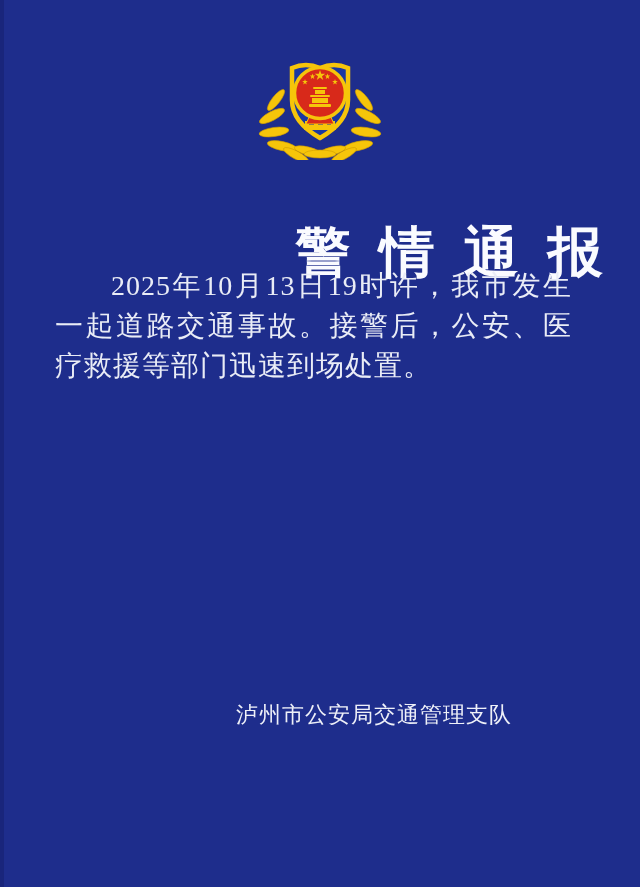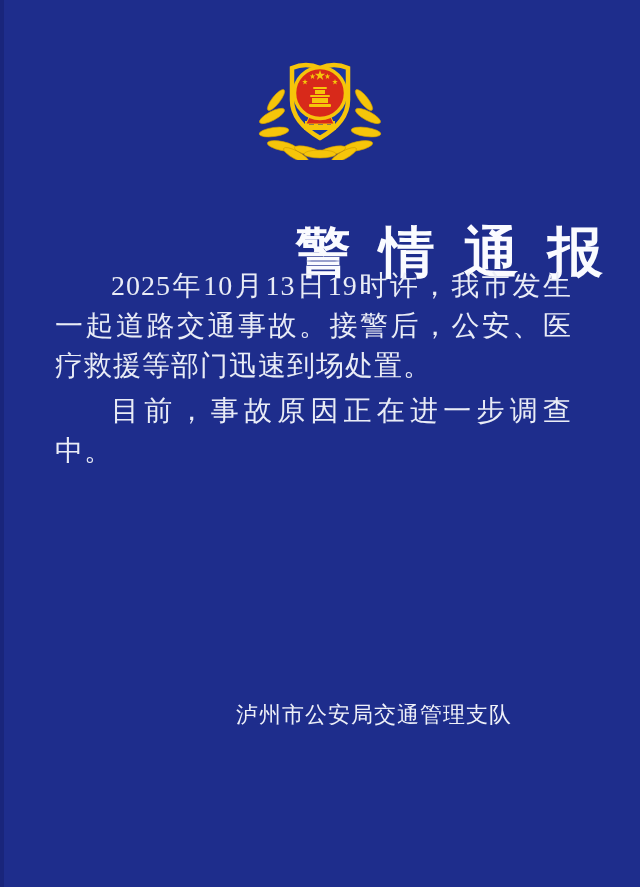--- a/index.html
+++ b/index.html
@@ -125,20 +125,19 @@
       <rect x="52" y="39" width="20" height="2" rx="1"></rect>
       <rect x="54" y="42" width="16" height="5"></rect>
       <rect x="51" y="48" width="22" height="3" rx="1"></rect>
     </g>
   </svg>
 
   <div class="title">警情通报</div>
 
   <div class="body-text">
     <p>2025年10月13日19时许，我市发生一起道路交通事故。接警后，公安、医疗救援等部门迅速到场处置。</p>
-    <p>目前，事故原因正在进一步调查中。</p>
   </div>
 
   <div class="signature">
     <div>泸州市公安局交通管理支队</div>
   </div>
 
 </div>
 
 </body></html>

